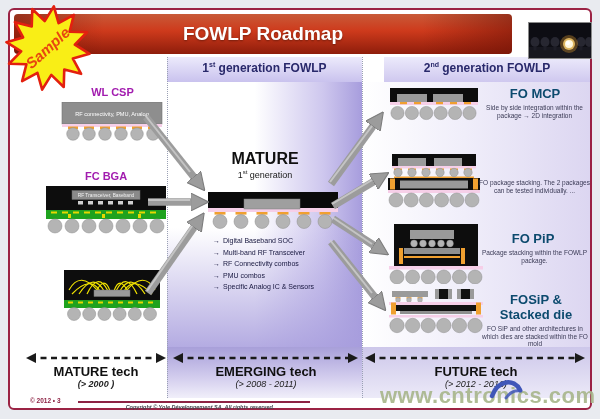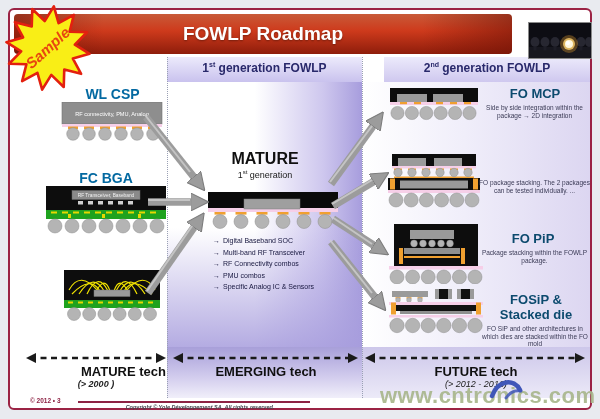--- a/index.html
+++ b/index.html
@@ -11,21 +11,21 @@
   .band{z-index:2;}
   .divider{z-index:2;border-left:1px dotted #9aa0b4;width:0;}
   .titlebar{left:14px;top:14px;width:498px;height:40px;border-radius:4px;z-index:3;
     background:
       linear-gradient(90deg, rgba(110,18,6,.55) 0%, rgba(110,18,6,0) 18%, rgba(110,18,6,0) 82%, rgba(110,18,6,.55) 100%),
       linear-gradient(180deg,#c85a38 0%,#ce3a1c 42%,#8e1d0b 100%);
     color:#fff;font-size:19px;font-weight:bold;text-align:center;line-height:40px;
     text-shadow:0 1px 2px rgba(0,0,0,.35);}
   .genhdr{z-index:3;font-size:12px;font-weight:bold;color:#29296b;text-align:center;}
   .genhdr sup{font-size:7px;}
-  .biglabel{z-index:3;font-size:14px;font-weight:bold;color:#0369a1;text-align:center;}
+  .biglabel{z-index:3;font-size:11px;font-weight:bold;color:#a21caf;text-align:center;}
   .fowlp-title{z-index:3;font-size:16px;font-weight:bold;color:#101010;text-align:center;}
   .fowlp-sub{z-index:3;font-size:9px;color:#202020;text-align:center;}
   .fowlp-sub sup{font-size:6px;}
   .bullets{z-index:3;font-size:7px;color:#16163e;}
   .bullet{line-height:11.5px;white-space:nowrap;}
   .barrow{margin-right:3px;}
   .rlabel{z-index:3;font-size:13px;font-weight:bold;color:#0c4a6e;text-align:center;line-height:15px;}
   .rdesc{z-index:3;font-size:6.5px;color:#3a3a55;text-align:center;line-height:7.6px;}
   .tl-label{z-index:3;font-size:13px;font-weight:bold;color:#101010;text-align:center;}
   .tl-range{z-index:3;font-size:9px;font-style:italic;color:#202020;text-align:center;}
@@ -350,23 +350,24 @@
         <circle cx="26.6" cy="36.5" r="7.2"></circle>
         <circle cx="42.2" cy="36.5" r="7.2"></circle>
       <circle cx="57.8" cy="36.5" r="7.2"></circle>
         <circle cx="73.4" cy="36.5" r="7.2"></circle>
         <circle cx="89" cy="36.5" r="7.2"></circle>
     </g>
   </svg>
   <div class="abs rlabel" style="left:484px;top:292px;width:104px;">FOSiP &amp; Stacked die</div>
   <div class="abs rdesc" style="left:480px;top:325px;width:110px;">FO SiP and other architectures in which dies are stacked within the FO mold</div>
 
-  <div class="abs tl-label" style="left:26px;top:364px;width:140px;text-align:right;">MATURE tech</div>
+  <div class="abs tl-label" style="left:26px;top:364px;width:140px;">MATURE tech</div>
   <div class="abs tl-range" style="left:26px;top:379px;width:140px;font-weight:bold;">(&gt; 2000 )</div>
   <div class="abs tl-label" style="left:176px;top:364px;width:180px;">EMERGING tech</div>
+  <div class="abs tl-range" style="left:176px;top:379px;width:180px;">(&gt; 2008 - 2011)</div>
   <div class="abs tl-label" style="left:372px;top:364px;width:208px;">FUTURE tech</div>
   <div class="abs tl-range" style="left:372px;top:379px;width:208px;">(&gt; 2012 - 2016)</div>
 
   <svg class="abs overlay" viewBox="0 0 600 419">
     <defs>
       <marker id="mAh" viewBox="0 0 10 10" refX="3" refY="5" markerWidth="2.4" markerHeight="2.4" orient="auto" markerUnits="strokeWidth">
         <path d="M0,0 L10,5 L0,10 Z" fill="#9c9c9c" stroke="#7c7c7c" stroke-width="0.6"></path>
       </marker>
       <marker id="mBkE" viewBox="0 0 10 10" refX="6" refY="5" markerWidth="4.2" markerHeight="4.2" orient="auto" markerUnits="strokeWidth">
         <path d="M0,0 L10,5 L0,10 Z" fill="#1a1a1a"></path>

